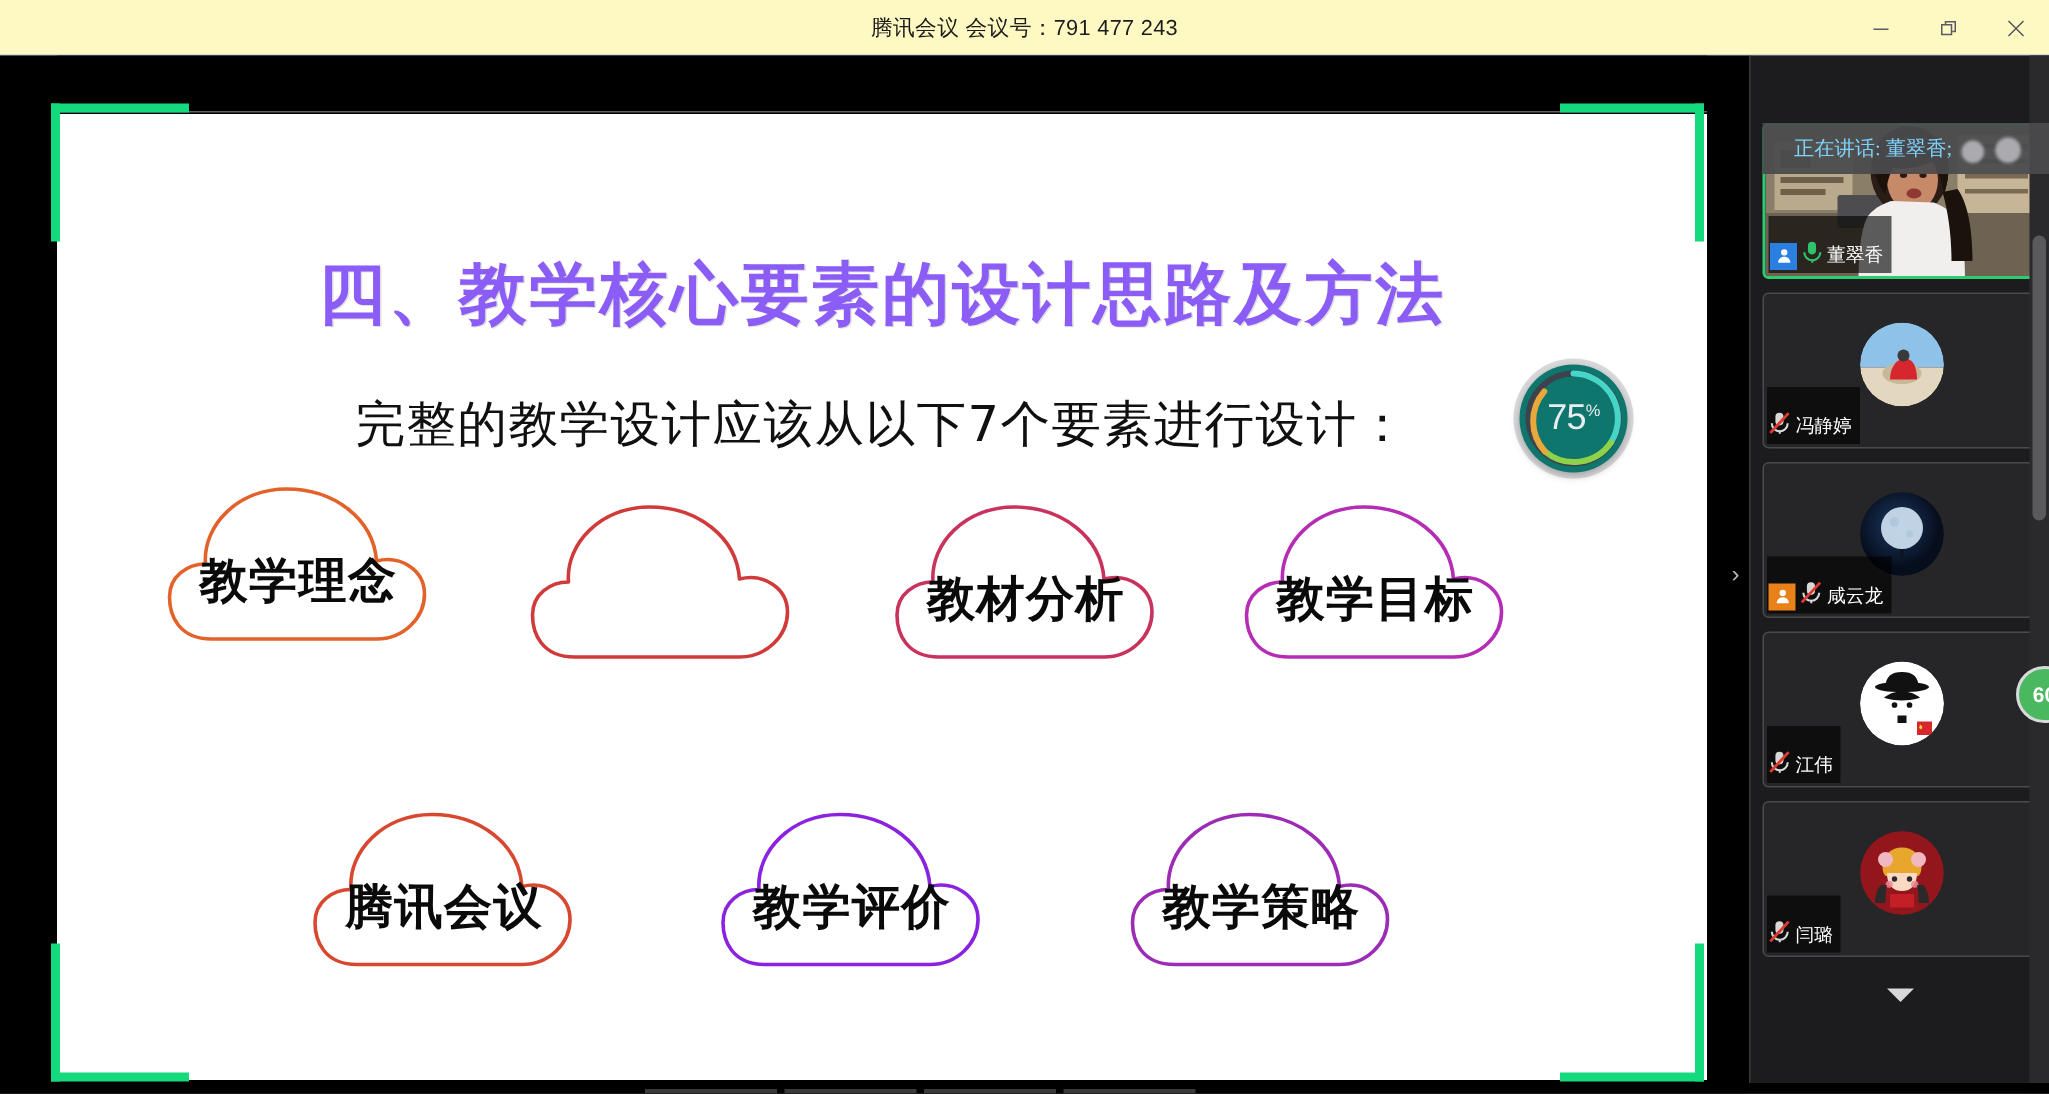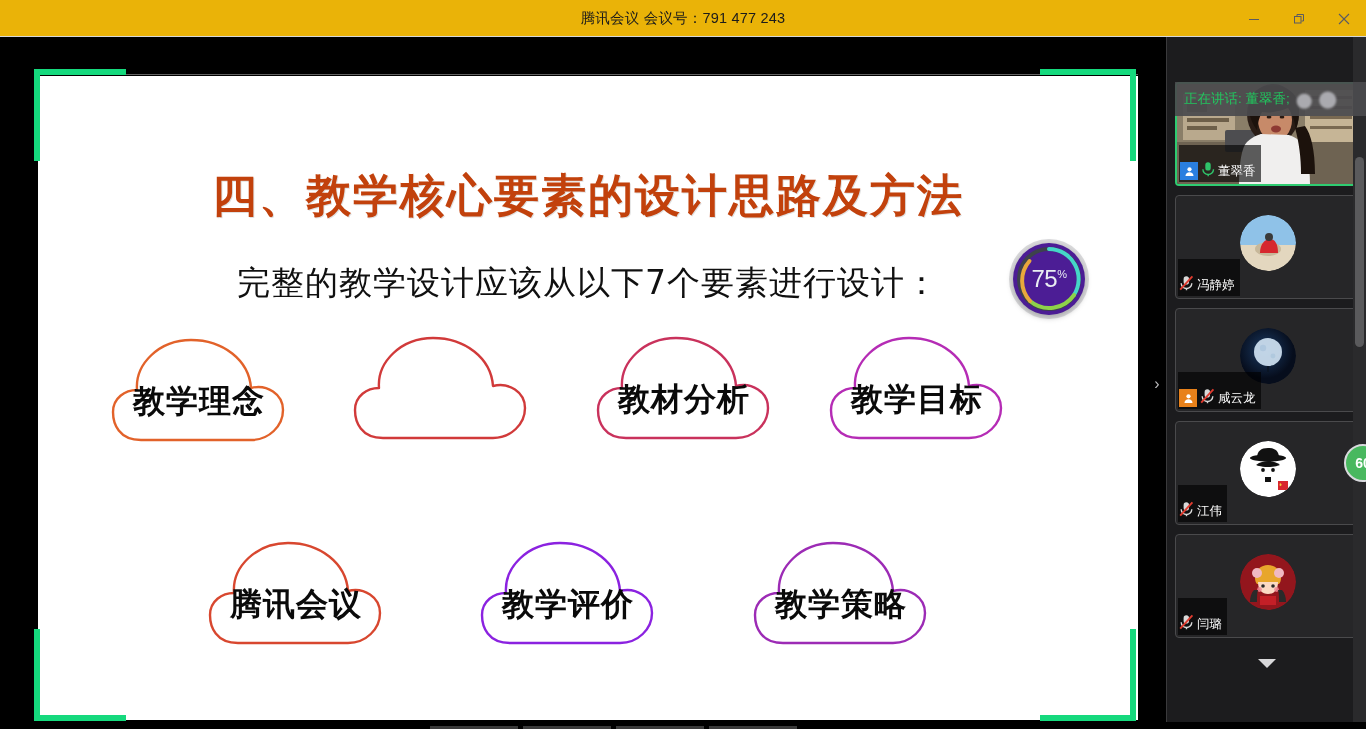--- a/index.html
+++ b/index.html
@@ -8,21 +8,21 @@
     background: #000;
     font-family: "Liberation Sans", "DejaVu Sans", sans-serif;
     overflow: hidden;
   }
 
   #app { position: relative; width: 1366px; height: 729px; background: #000; }
 
   
   .titlebar {
     position: absolute; left: 0; top: 0; width: 1366px; height: 37px;
-    background: #eab308;
+    background: #fef9c3;
     display: flex; align-items: center; justify-content: center;
     border-bottom: 1px solid #d8d8d8;
     text-align: center;
   }
   .titlebar-text {
     font-size: 14.5px; color: #1b1b1b; letter-spacing: .2px;
     font-family: "Liberation Sans", "DejaVu Sans", sans-serif;
   }
   .win-controls {
     position: absolute; right: 0; top: 0; height: 37px;
@@ -61,21 +61,21 @@
   .gm-bot-right-h { left: 1040px; top: 678px; width: 96px; height: 6px; }
   .gm-bot-right-v { left: 1130px; top: 592px; width: 6px;  height: 92px; }
 
   
   .slide-title {
     position: absolute; left: 0; top: 90px; width: 100%;
     text-align: center;
     font-family: "DejaVu Sans", "Liberation Sans", sans-serif;
     font-weight: bold;
     font-size: 45px;
-    color: #c2410c;
+    color: #8b5cf6;
     letter-spacing: 2px;
     text-shadow: 1px 1px 0 rgba(0,0,0,.12);
   }
   .slide-subtitle {
     position: absolute; left: 0; top: 185px; width: 100%;
     text-align: center;
     font-family: "DejaVu Sans", "Liberation Sans", sans-serif;
     font-size: 33px;
     color: #101010;
     letter-spacing: 1px;
@@ -94,21 +94,21 @@
     font-weight: bold;
     font-size: 32px;
     color: #0a0a0a;
     letter-spacing: 1px;
   }
 
   
   .progress-badge {
     position: absolute; left: 975px; top: 167px; width: 72px; height: 72px;
     border-radius: 50%;
-    background: #4c1d95;
+    background: #0f766e;
     box-shadow: 0 0 0 4px rgba(150,150,155,.35), 0 2px 6px rgba(0,0,0,.35);
     display: flex; align-items: center; justify-content: center;
   }
   .progress-badge .ring { position: absolute; left: 0; top: 0; }
   .progress-badge .pct {
     position: relative; color: #e9edf2; font-size: 24px;
     font-family: "Liberation Sans", "DejaVu Sans", sans-serif;
     letter-spacing: -.5px;
   }
   .progress-badge .pct sup { font-size: 11px; }
@@ -143,23 +143,23 @@
     display: flex; align-items: center; gap: 3px;
     background: rgba(0,0,0,.62); padding: 16px 5px 1px 1px;
   }
   .badge-host { width: 18px; height: 18px; background: #2a7fe0; display: flex; align-items: center; justify-content: center; }
   .badge-host.orange { background: #e8811a; }
   .tile-name { color: #fff; font-size: 12.5px; font-family: "DejaVu Sans","Liberation Sans",sans-serif; white-space: nowrap; }
 
   .tooltip {
     position: absolute; left: 8px; top: 45px; width: 192px; height: 34px;
     background: rgba(74,74,78,.93);
-    display: flex; align-items: center; padding-left: 9px;
-    color: #22c55e; font-size: 13.5px;
-    font-family: Liberation Sans, sans-serif;
+    display: flex; align-items: center; padding-left: 21px;
+    color: #7dd3fc; font-size: 13.5px;
+    font-family: Liberation Serif, serif;
     z-index: 30;
   }
   .tooltip .blur {
     margin-left: 3px; width: 56px; height: 22px;
     background:
       radial-gradient(circle at 20% 60%, rgba(175,175,180,.95) 0 7px, transparent 8px),
       radial-gradient(circle at 62% 55%, rgba(175,175,180,.95) 0 8px, transparent 9px);
     filter: blur(1px);
   }
 
@@ -236,21 +236,21 @@
         <svg class="ring" width="72" height="72" viewBox="0 0 72 72">
           <circle cx="36" cy="36" r="30" fill="none" stroke="#3d424c" stroke-width="4"></circle>
           <path d="M36 6 a30 30 0 0 1 25 46" fill="none" stroke="#45d6c8" stroke-width="4" stroke-linecap="round"></path>
           <path d="M61 52 a30 30 0 0 1 -44 6" fill="none" stroke="#8ed24a" stroke-width="4" stroke-linecap="round"></path>
           <path d="M17 58 a30 30 0 0 1 -0.5 -40" fill="none" stroke="#e8a83c" stroke-width="4" stroke-linecap="round"></path>
         </svg>
         <div class="pct"><span>75</span><sup>%</sup></div>
       </div>
 
       <div id="cloud-layer">
-          <div class="cloud" style="left: 58px; top: 252px;">
+          <div class="cloud" style="left: 58px; top: 238px;">
             <svg width="206" height="122" viewBox="0 0 176 122">
               <path d="M30 112 C8 112 2 96 2 84 C2 70 14 62 26 62 C24 36 48 12 80 12 C112 12 138 32 140 60 C156 56 172 66 172 82 C172 98 158 112 140 112 Z" fill="#ffffff" stroke="#E2622A" stroke-width="2.4" stroke-linejoin="round"></path>
             </svg>
             <div class="cloud-label">教学理念</div>
           </div>
           <div class="cloud" style="left: 300px; top: 250px;">
             <svg width="206" height="122" viewBox="0 0 176 122">
               <path d="M30 112 C8 112 2 96 2 84 C2 70 14 62 26 62 C24 36 48 12 80 12 C112 12 138 32 140 60 C156 56 172 66 172 82 C172 98 158 112 140 112 Z" fill="#ffffff" stroke="#D13A3A" stroke-width="2.4" stroke-linejoin="round"></path>
             </svg>
           </div>

